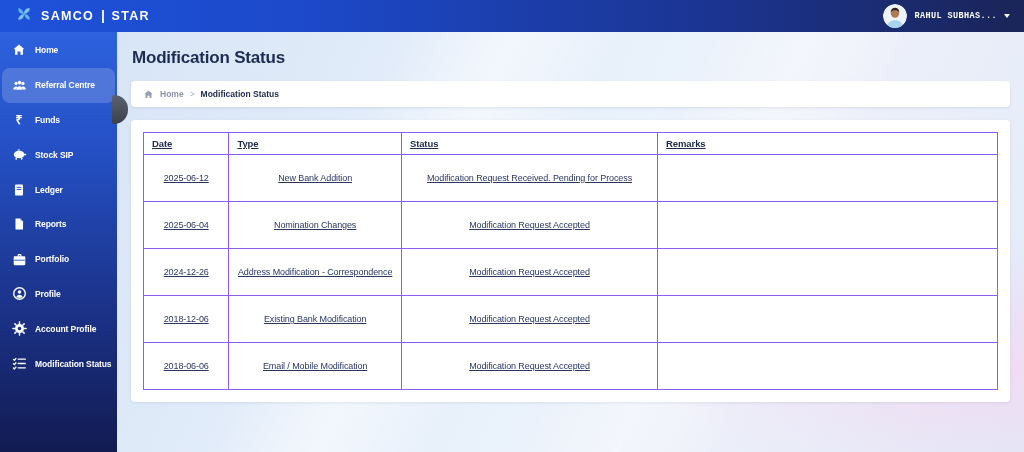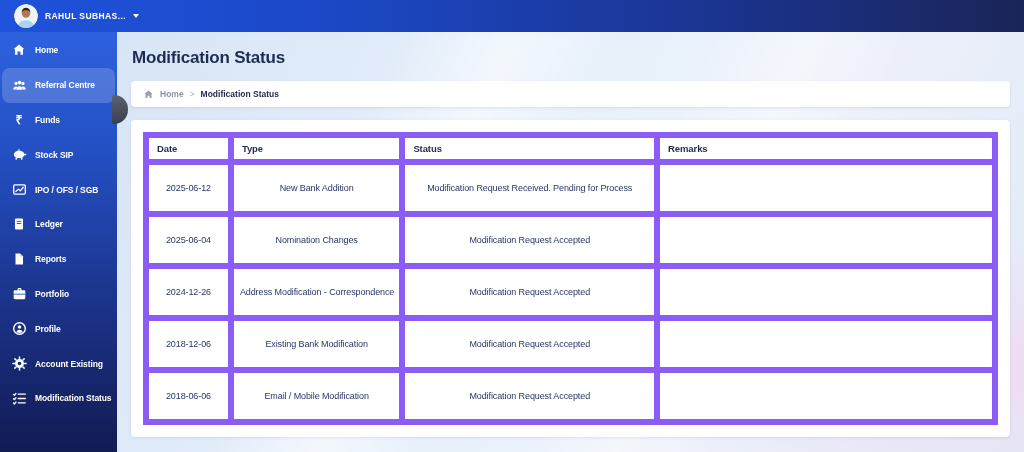--- a/index.html
+++ b/index.html
@@ -11,21 +11,21 @@
 
   
   .topbar {
     position:absolute; top:0; left:0; width:1024px; height:32px; z-index:5;
     background:linear-gradient(90deg,#1e52da 0%,#1c49c9 30%,#1b3490 70%,#1a2457 100%);
     display:flex; align-items:center; justify-content:space-between; padding:0 14px;
   }
   .brand { display:flex; align-items:center; gap:7px; cursor:pointer; }
   .brand-name,.brand-product { color:#fff; font-weight:bold; font-size:12.5px; letter-spacing:1.3px; }
   .brand-divider { width:1.5px; height:13px; background:rgba(255,255,255,.9); margin:0 1px; }
-  .user { display:flex; align-items:center; gap:7px; cursor:pointer; }
+  .user { display:flex; align-items:center; gap:7px; cursor:pointer;font-family:Liberation Mono, monospace; }
   .user-name { color:#fff; font-size:8.5px; font-weight:bold; letter-spacing:.4px; }
   .chevron { width:0; height:0; border-left:3.5px solid transparent; border-right:3.5px solid transparent; border-top:4px solid #fff; }
   .avatar { width:24px; height:24px; border-radius:50%; overflow:hidden; display:block; }
 
   
   .sidebar {
     position:absolute; top:32px; left:0; width:117px; height:420px; z-index:4;
     background:linear-gradient(180deg,#2d61de 0%,#2450c4 28%,#1b3288 66%,#121b52 100%);
   }
   #side-nav { display:flex; flex-direction:column; padding-top:1px; }
@@ -52,29 +52,44 @@
   .card { background:#fff; border-radius:4px; box-shadow:0 1px 3px rgba(30,50,90,.10); }
 
   .breadcrumb { margin-top:13px; height:26px; display:flex; align-items:center; gap:6px; padding:0 12px; }
   .bc-home { color:#8b94a6; font-weight:bold; font-size:8.5px; text-decoration:none; cursor:pointer; }
   .bc-sep { color:#a9b1bf; font-size:8.5px; }
   .bc-current { color:#232e4e; font-weight:bold; font-size:8.5px; }
   .bc-home-icon { display:flex; align-items:center; }
 
   .table-card { margin-top:13px; padding:12px; }
   table { width:100%; border-collapse:collapse; table-layout:fixed; }
-  th,td { border:6px solid #8b5cf6; overflow:hidden; }
+  th,td { border:1px solid #8b5cf6; overflow:hidden;text-decoration:underline; }
   th { text-align:left; font-size:9.5px; color:#1f2b4d; padding:5px 8px; font-weight:bold; letter-spacing:-.1px; }
   td { text-align:center; font-size:9px; color:#2a3760; padding:18px 6px; height:21px; letter-spacing:-.1px; white-space:nowrap; }
   col.c-date{width:10%} col.c-type{width:20.2%} col.c-status{width:30%} col.c-remarks{width:39.8%}
 </style>
 </head>
 <body>
 
 <div class="topbar">
+  <div class="brand">
+    <span class="brand-icon">
+      <svg viewBox="0 0 24 24" width="20" height="20">
+        <g>
+          <path d="M12 12C12 6.8 15.8 4.2 19.3 5.6 18 9.6 15 11.4 12 12Z" fill="#7cc3ee"></path>
+          <path d="M12 12C12 6.8 15.8 4.2 19.3 5.6 18 9.6 15 11.4 12 12Z" fill="#5db2e9" transform="rotate(90 12 12)"></path>
+          <path d="M12 12C12 6.8 15.8 4.2 19.3 5.6 18 9.6 15 11.4 12 12Z" fill="#7cc3ee" transform="rotate(180 12 12)"></path>
+          <path d="M12 12C12 6.8 15.8 4.2 19.3 5.6 18 9.6 15 11.4 12 12Z" fill="#5db2e9" transform="rotate(270 12 12)"></path>
+        </g>
+      </svg>
+    </span>
+    <span class="brand-name">SAMCO</span>
+    <span class="brand-divider"></span>
+    <span class="brand-product">STAR</span>
+  </div>
   <div class="user">
     <span class="avatar">
       <svg viewBox="0 0 24 24" width="24" height="24">
         <circle cx="12" cy="12" r="12" fill="#eef3f8"></circle>
         <circle cx="12" cy="9.6" r="4.2" fill="#b07a52"></circle>
         <path d="M7.6 8.4c0-2.8 2-4.6 4.4-4.6s4.4 1.8 4.4 4.6c-1.1-1.5-2.5-2.1-4.4-2.1s-3.3.6-4.4 2.1Z" fill="#31251a"></path>
         <path d="M4.3 21.6c.8-3.7 4.1-5.4 7.7-5.4s6.9 1.7 7.7 5.4a12 12 0 0 1-15.4 0Z" fill="#a9d3ef"></path>
       </svg>
     </span>
     <span class="user-name">RAHUL SUBHAS...</span>
@@ -117,29 +132,20 @@
         <span class="side-icon">
           <svg viewBox="0 0 16 16" width="15" height="15" fill="#fff">
             <ellipse cx="7.6" cy="8" rx="5.6" ry="4.1"></ellipse>
             <rect x="3.7" y="11.3" width="1.6" height="2.2" rx=".5"></rect>
             <rect x="9.5" y="11.3" width="1.6" height="2.2" rx=".5"></rect>
             <rect x="12.7" y="7.1" width="2.5" height="1.8" rx=".9"></rect>
             <path d="M5.4 3.4 7.7 2l.5 2.1Z"></path>
           </svg>
         </span>
         <span class="side-label">Stock SIP</span>
-      </div>
-      <div class="side-item">
-        <span class="side-icon">
-          <svg viewBox="0 0 16 16" width="15" height="15">
-            <rect x="1.8" y="3" width="12.4" height="10" rx="1.2" fill="none" stroke="#fff" stroke-width="1.4"></rect>
-            <polyline points="4,10.3 6.7,7.6 8.8,9.4 12,5.6" fill="none" stroke="#fff" stroke-width="1.4" stroke-linecap="round" stroke-linejoin="round"></polyline>
-          </svg>
-        </span>
-        <span class="side-label">IPO / OFS / SGB</span>
       </div>
       <div class="side-item">
         <span class="side-icon">
           <svg viewBox="0 0 16 16" width="14" height="14">
             <rect x="3.4" y="1.8" width="9.2" height="12.4" rx="1.4" fill="#fff"></rect>
             <rect x="5.4" y="4.4" width="5.2" height="1.2" fill="#2b5fd6"></rect>
             <rect x="5.4" y="6.8" width="5.2" height="1.2" fill="#2b5fd6"></rect>
           </svg>
         </span>
         <span class="side-label">Ledger</span>
@@ -181,21 +187,21 @@
               <line x1="8" y1="13.2" x2="8" y2="15"></line>
               <line x1="8" y1="1" x2="8" y2="2.8"></line>
               <line x1="11.68" y1="11.68" x2="12.95" y2="12.95"></line>
               <line x1="3.05" y1="3.05" x2="4.32" y2="4.32"></line>
               <line x1="11.68" y1="4.32" x2="12.95" y2="3.05"></line>
               <line x1="3.05" y1="12.95" x2="4.32" y2="11.68"></line>
             </g>
             <path fill="#fff" fill-rule="evenodd" d="M8 3.2a4.8 4.8 0 1 0 0 9.6 4.8 4.8 0 0 0 0-9.6Zm0 2.9a1.9 1.9 0 1 1 0 3.8 1.9 1.9 0 0 1 0-3.8Z"></path>
           </svg>
         </span>
-        <span class="side-label">Account Existing</span>
+        <span class="side-label">Account Profile</span>
       </div>
       <div class="side-item">
         <span class="side-icon">
           <svg viewBox="0 0 16 16" width="15" height="15" stroke="#fff" stroke-width="1.4" stroke-linecap="round" fill="none">
             <path d="M6.6 3.4h7.6M6.6 8h7.6M6.6 12.6h7.6"></path>
             <path d="M1.6 3.6l1 1 1.6-2" stroke-linejoin="round"></path>
             <path d="M1.6 8.2l1 1 1.6-2" stroke-linejoin="round"></path>
             <path d="M1.6 12.8l1 1 1.6-2" stroke-linejoin="round"></path>
           </svg>
         </span>

